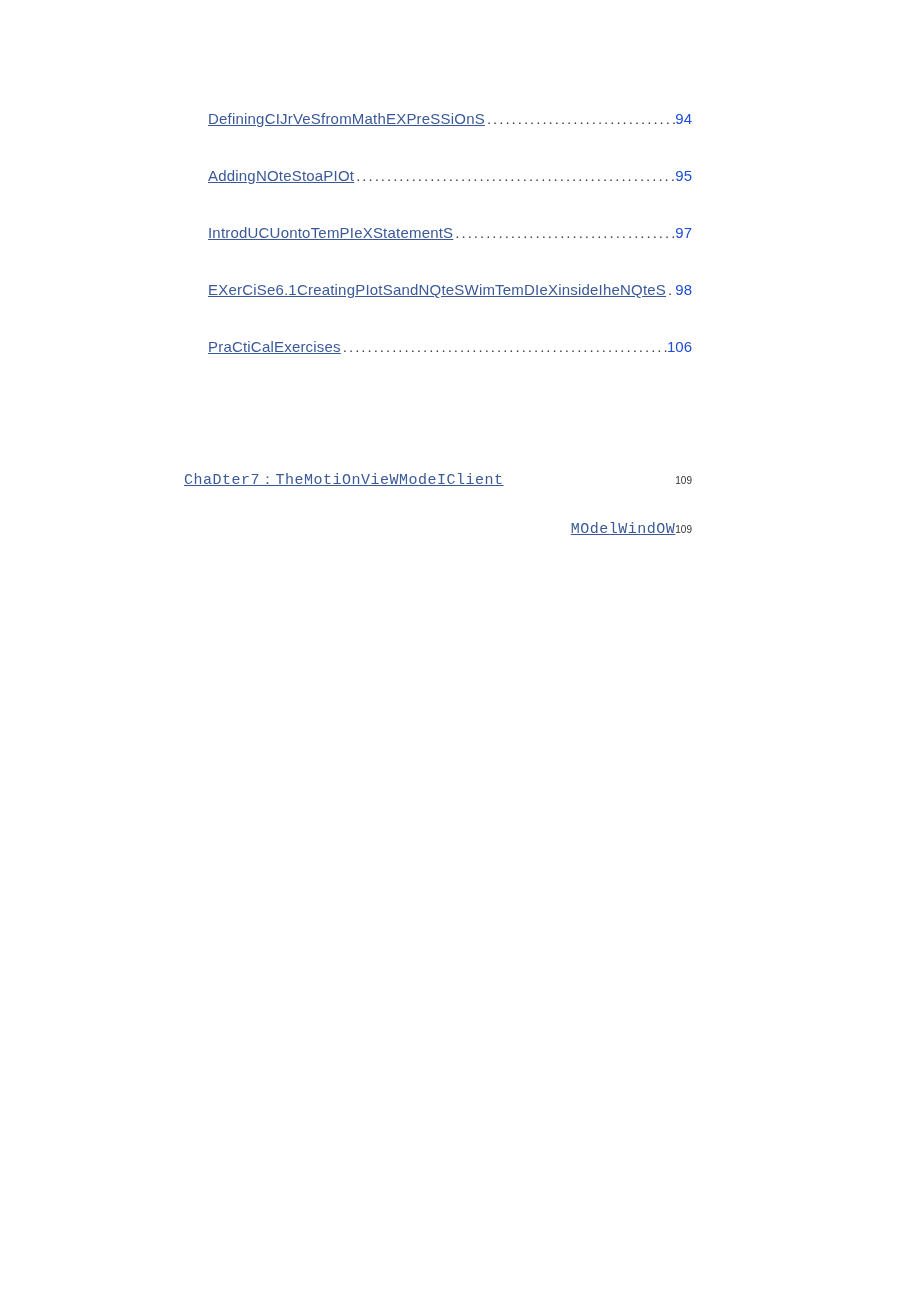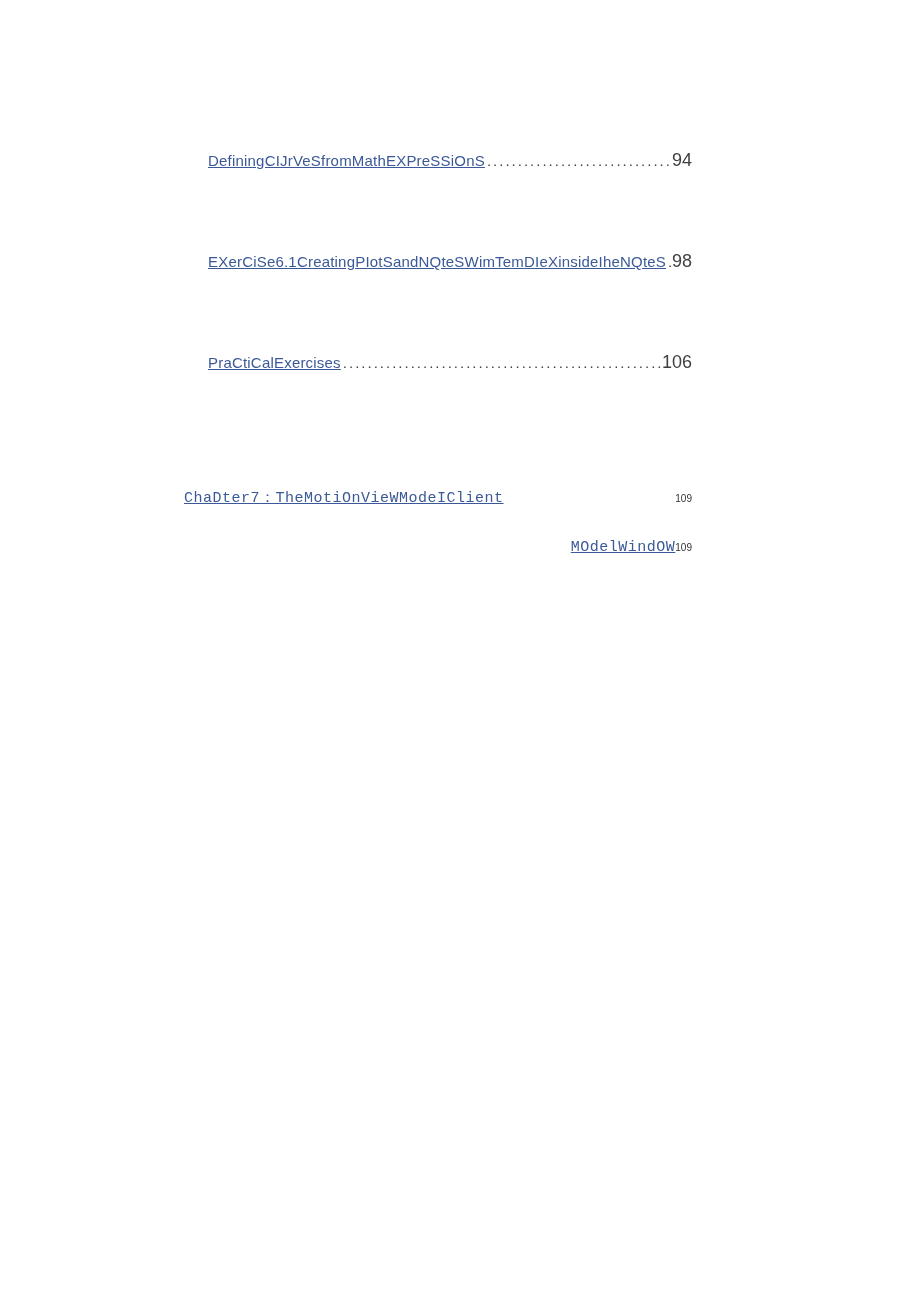--- a/index.html
+++ b/index.html
@@ -43,23 +43,22 @@
     overflow: hidden;
     color: #444444;
     font-size: 15px;
     letter-spacing: 2px;
     margin-left: 2px;
   }
   .dots::after {
     content: "..................................................................................................................................................................................................";
   }
   .page-num {
-    color: #404040;
-    font-size: 18px;
-    margin-top: 40px;
+    color: #1d4ed8;
+    font-size: 15px;
   }
 
   .spacer-big {
     height: 75px;
   }
 
   .toc-section-mono {
     margin-left: 64px;
     margin-right: 0;
   }
@@ -86,21 +85,31 @@
 <div class="page">
 
   <div class="toc-section-dotted">
 
     <div class="toc-row-dotted">
       <a class="toc-link" href="#">DefiningCIJrVeSfromMathEXPreSSiOnS</a>
       <span class="dots"></span>
       <span class="page-num">94</span>
     </div>
 
+    <div class="toc-row-dotted">
+      <a class="toc-link" href="#">AddingNOteStoaPIOt</a>
+      <span class="dots"></span>
+      <span class="page-num">95</span>
+    </div>
 
+    <div class="toc-row-dotted">
+      <a class="toc-link" href="#">IntrodUCUontoTemPIeXStatementS</a>
+      <span class="dots"></span>
+      <span class="page-num">97</span>
+    </div>
 
     <div class="toc-row-dotted">
       <a class="toc-link" href="#">EXerCiSe6.1CreatingPIotSandNQteSWimTemDIeXinsideIheNQteS</a>
       <span class="dots"></span>
       <span class="page-num">98</span>
     </div>
 
     <div class="toc-row-dotted">
       <a class="toc-link" href="#">PraCtiCalExercises</a>
       <span class="dots"></span>

